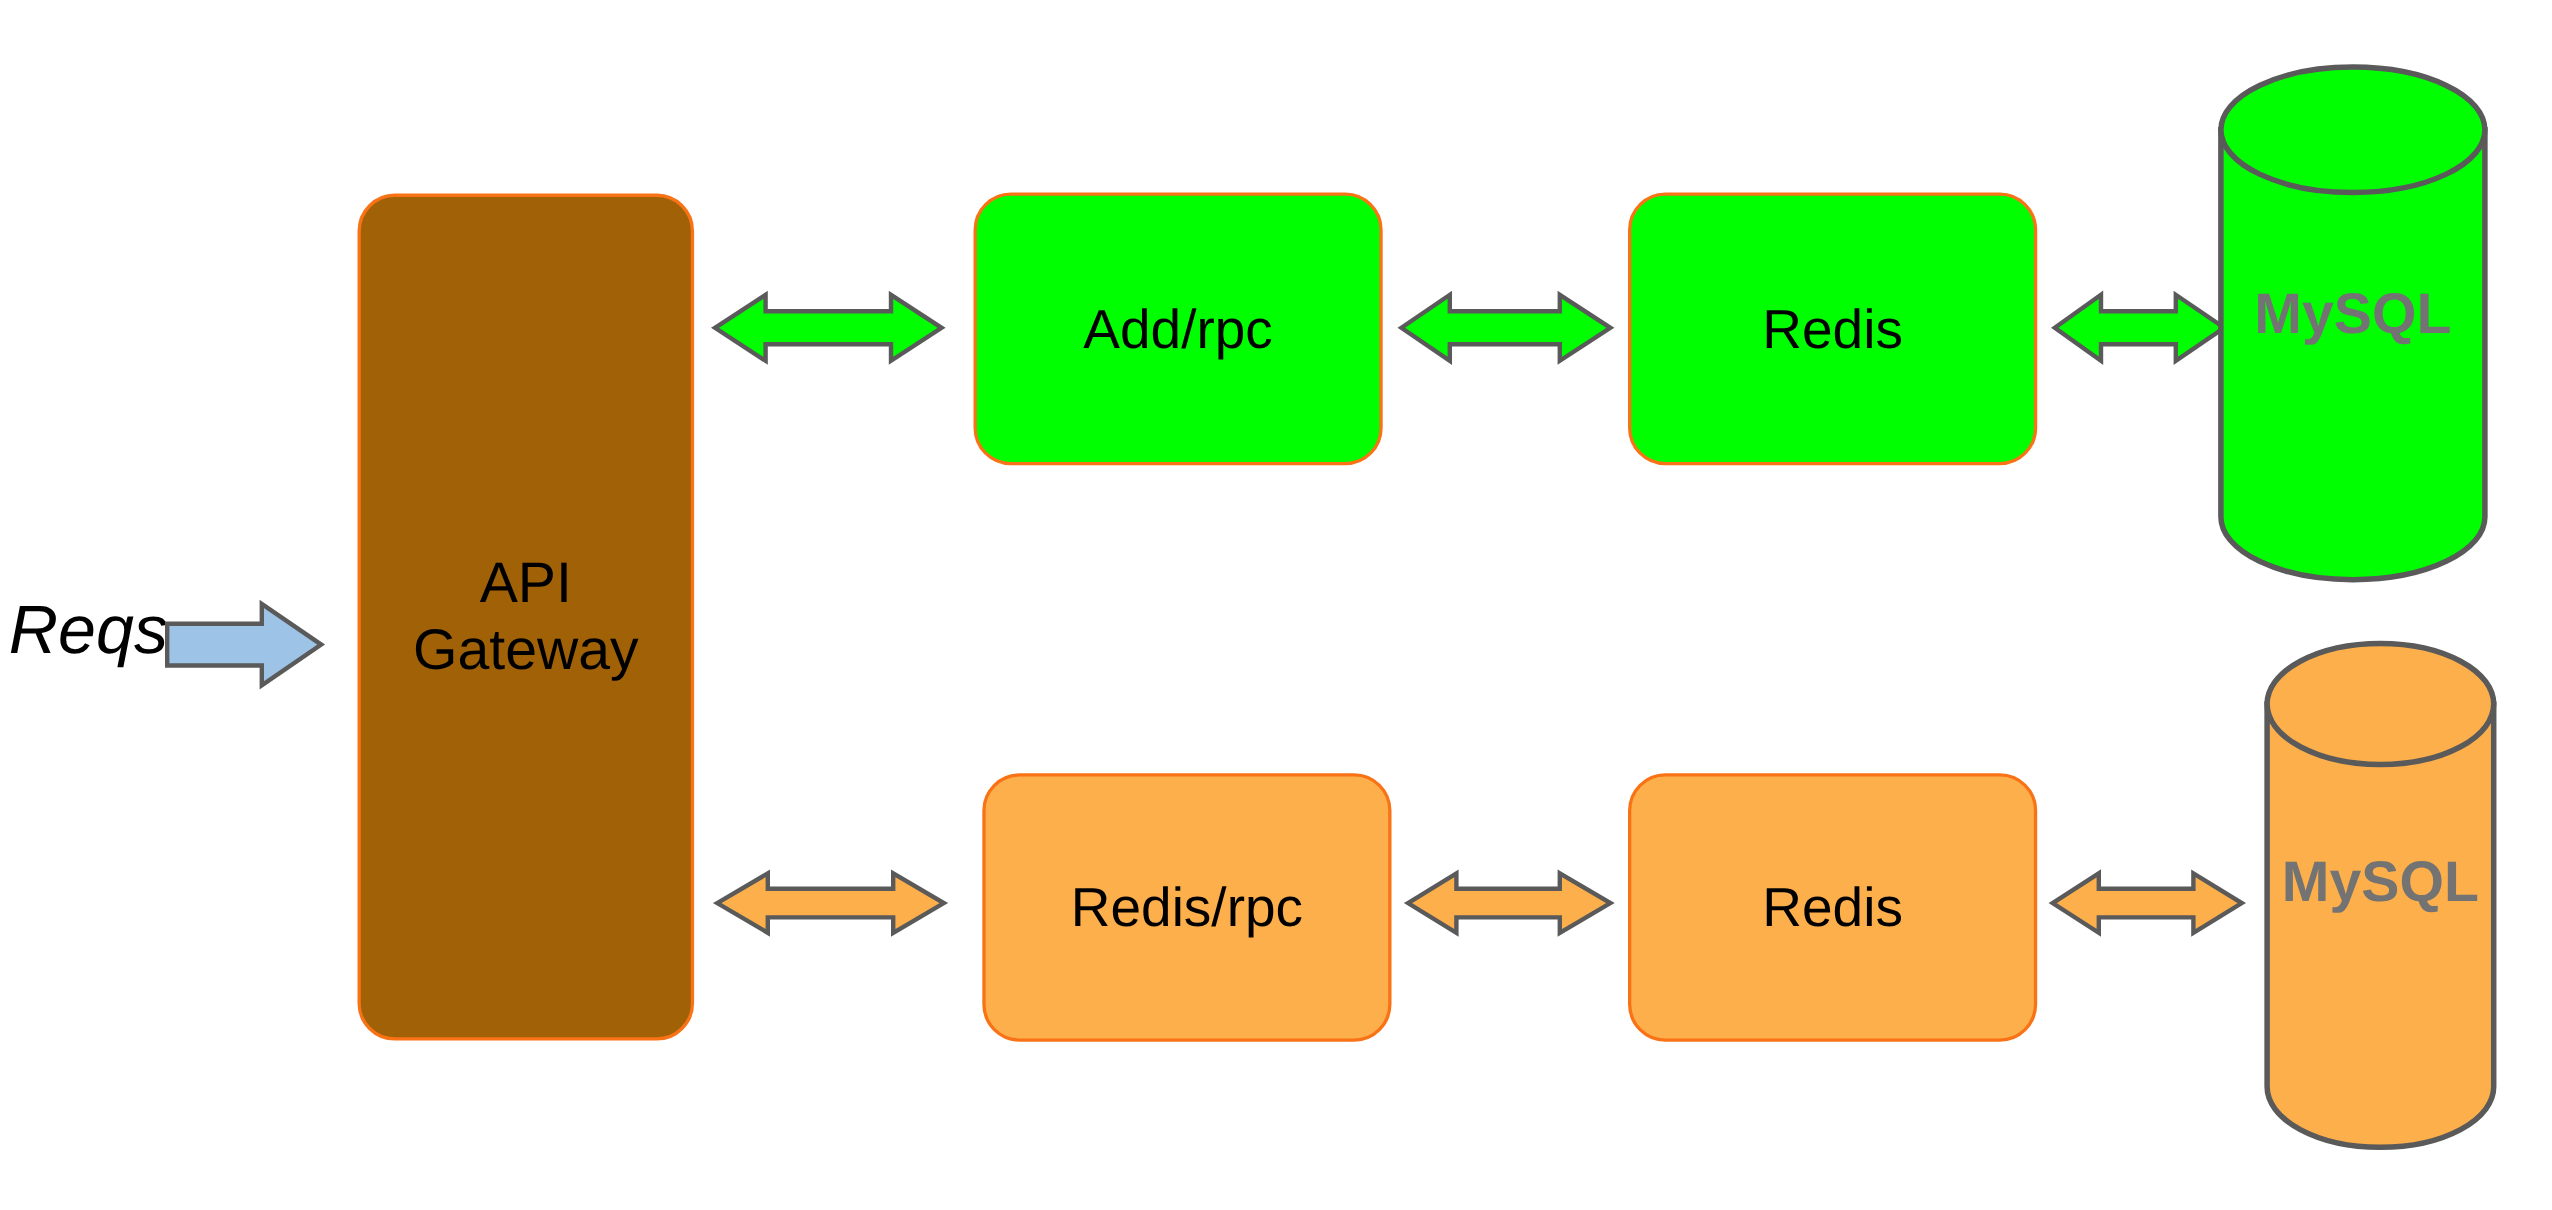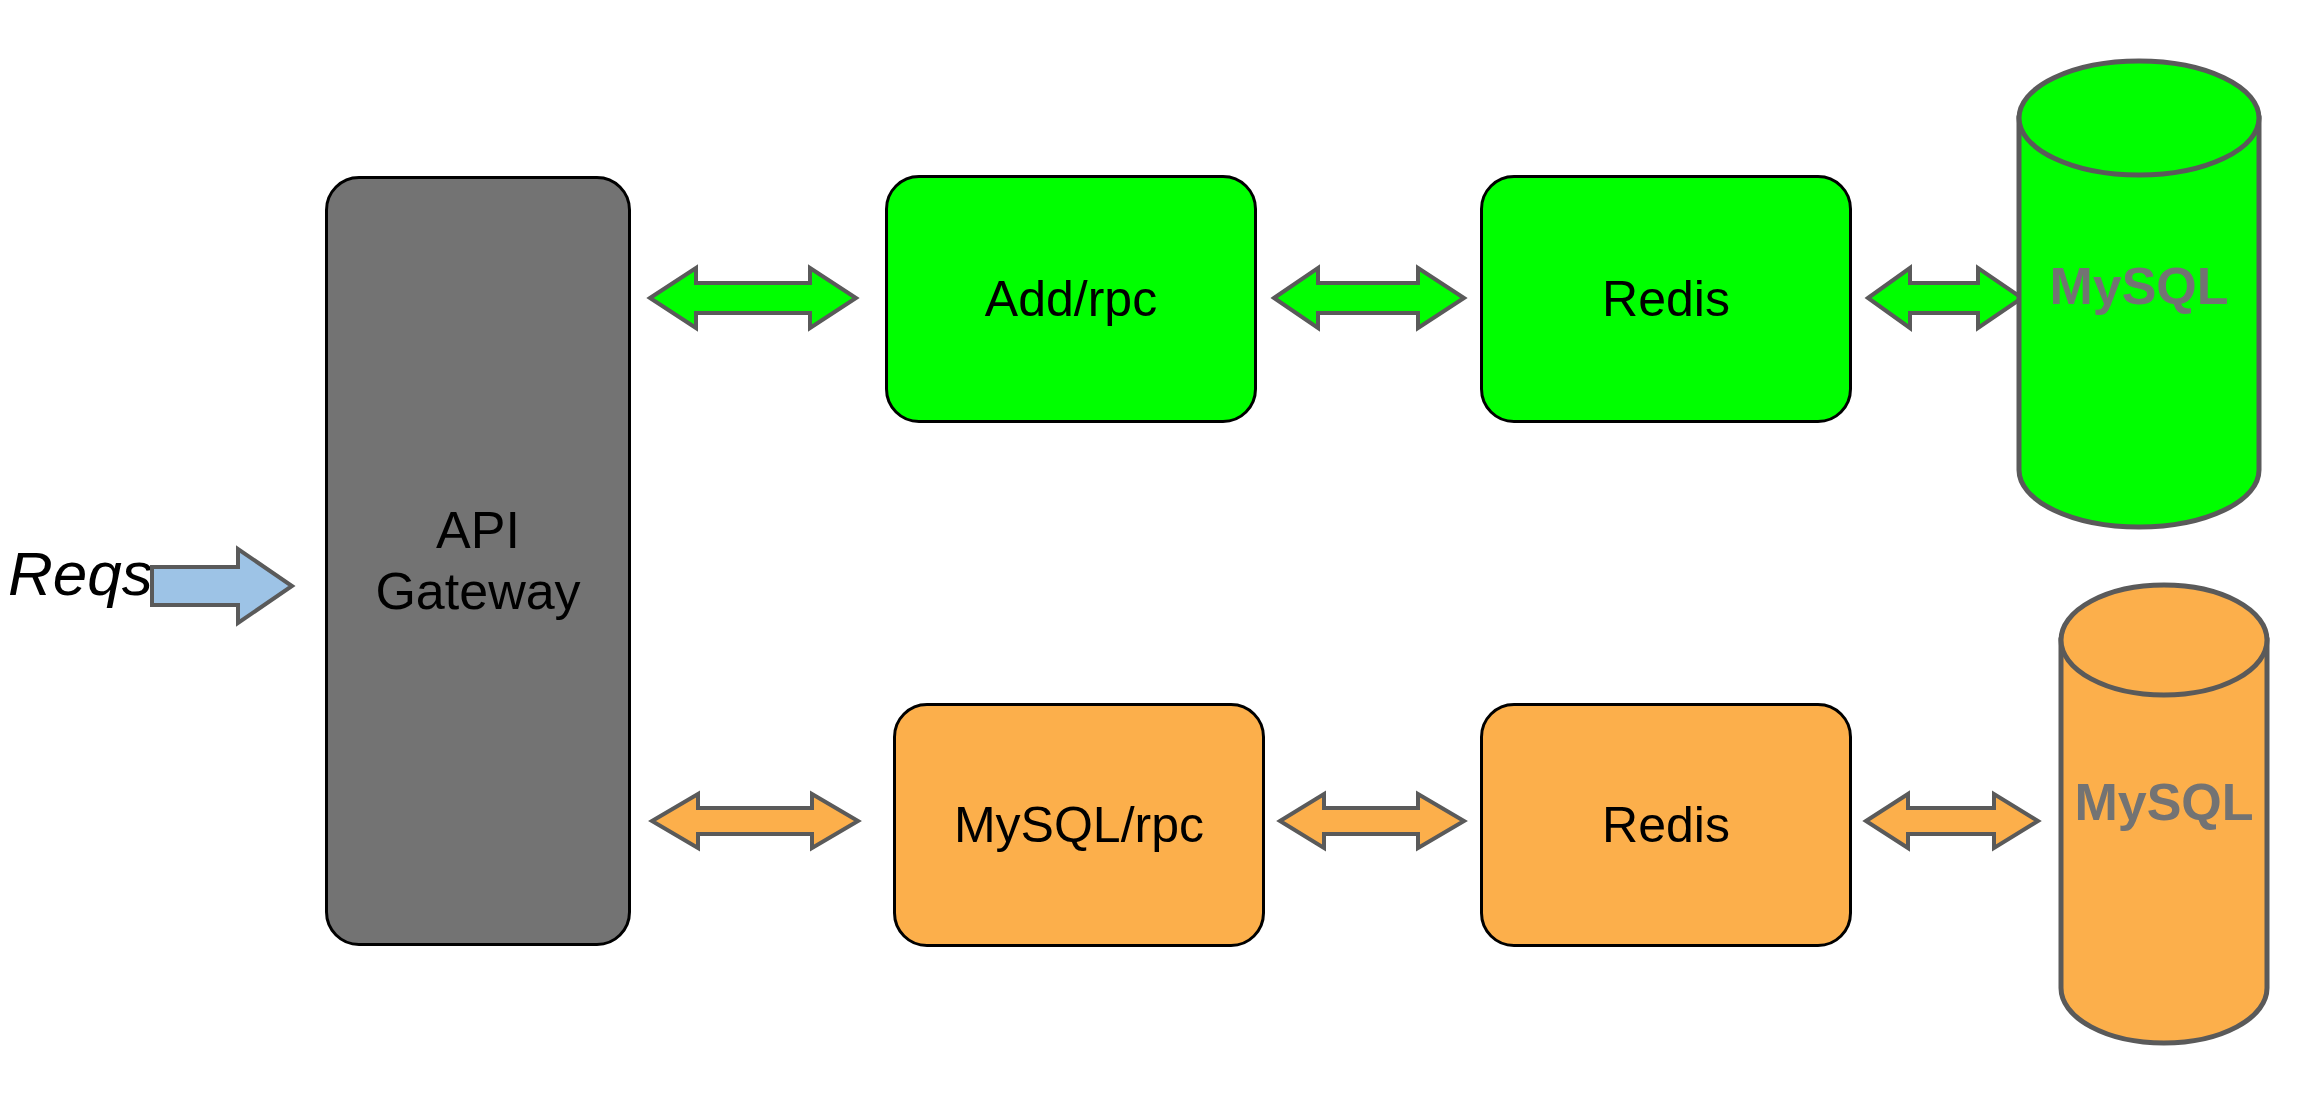--- a/index.html
+++ b/index.html
@@ -20,21 +20,21 @@
     box-sizing: border-box;
     display: flex;
     align-items: center;
     justify-content: center;
     color: #000000;
     text-align: center;
     line-height: 1.18;
     white-space: pre-line;
   }
   .rounded-box {
-    border: 3px solid #000000;
+    border: 3px solid #f97316;
     border-radius: 34px;
   }
   .label-plain {
     position: absolute;
     color: #000000;
     white-space: nowrap;
     font-style: italic;
   }
   .arrow-svg {
     position: absolute;
@@ -57,21 +57,21 @@
 <body>
 
 <div id="canvas">
 
   <div class="label-plain" style="left:8px; top:538px; font-size:62px;">Reqs</div>
 
   <svg class="arrow-svg" style="left:150px; top:545px;" width="150" height="85">
     <polygon points="2,22 88,22 88,4 142,41 88,78 88,60 2,60" fill="#9dc3e6" stroke="#5a5a5a" stroke-width="4" stroke-linejoin="miter"></polygon>
   </svg>
 
-  <div class="node rounded-box" style="left:325px; top:176px; width:306px; height:770px; background:#737373; font-size:52px;">API
+  <div class="node rounded-box" style="left:325px; top:176px; width:306px; height:770px; background:#a16207; font-size:52px;">API
 Gateway</div>
 
   <svg class="arrow-svg" style="left:648px; top:262px;" width="212" height="72">
     <polygon points="2,36 48,6 48,21 162,21 162,6 208,36 162,66 162,51 48,51 48,66" fill="#00ff00" stroke="#5a5a5a" stroke-width="4" stroke-linejoin="miter"></polygon>
   </svg>
 
   <div class="node rounded-box" style="left:885px; top:175px; width:372px; height:248px; background:#00ff00; font-size:50px;">Add/rpc</div>
 
   <svg class="arrow-svg" style="left:1272px; top:262px;" width="196" height="72">
     <polygon points="2,36 46,6 46,21 146,21 146,6 192,36 146,66 146,51 46,51 46,66" fill="#00ff00" stroke="#5a5a5a" stroke-width="4" stroke-linejoin="miter"></polygon>
@@ -88,21 +88,21 @@
       <path d="M3,60 L3,412 A120,57 0 0 0 243,412 L243,60 Z" fill="#00ff00" stroke="#5a5a5a" stroke-width="5"></path>
       <ellipse cx="123" cy="60" rx="120" ry="57" fill="#00ff00" stroke="#5a5a5a" stroke-width="5"></ellipse>
     </svg>
     <div class="cyl-text" style="top:198px; font-size:52px;">MySQL</div>
   </div>
 
   <svg class="arrow-svg" style="left:650px; top:790px;" width="212" height="62">
     <polygon points="2,31 48,4 48,18 162,18 162,4 208,31 162,58 162,44 48,44 48,58" fill="#fcaf4b" stroke="#5a5a5a" stroke-width="4" stroke-linejoin="miter"></polygon>
   </svg>
 
-  <div class="node rounded-box" style="left:893px; top:703px; width:372px; height:244px; background:#fcaf4b; font-size:50px;">MySQL/rpc</div>
+  <div class="node rounded-box" style="left:893px; top:703px; width:372px; height:244px; background:#fcaf4b; font-size:50px;">Redis/rpc</div>
 
   <svg class="arrow-svg" style="left:1278px; top:790px;" width="190" height="62">
     <polygon points="2,31 46,4 46,18 140,18 140,4 186,31 140,58 140,44 46,44 46,58" fill="#fcaf4b" stroke="#5a5a5a" stroke-width="4" stroke-linejoin="miter"></polygon>
   </svg>
 
   <div class="node rounded-box" style="left:1480px; top:703px; width:372px; height:244px; background:#fcaf4b; font-size:50px;">Redis</div>
 
   <svg class="arrow-svg" style="left:1864px; top:790px;" width="178" height="62">
     <polygon points="2,31 44,4 44,18 130,18 130,4 174,31 130,58 130,44 44,44 44,58" fill="#fcaf4b" stroke="#5a5a5a" stroke-width="4" stroke-linejoin="miter"></polygon>
   </svg>

